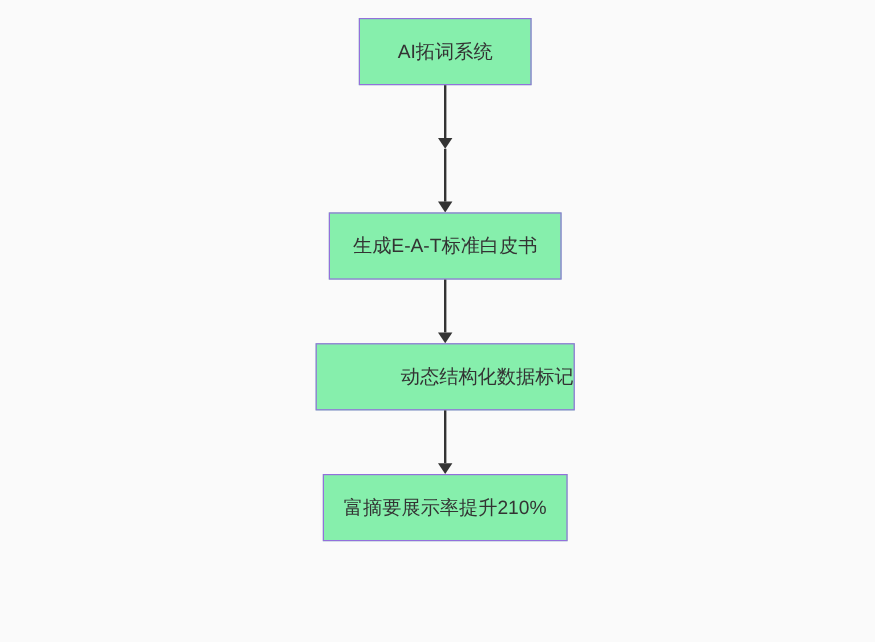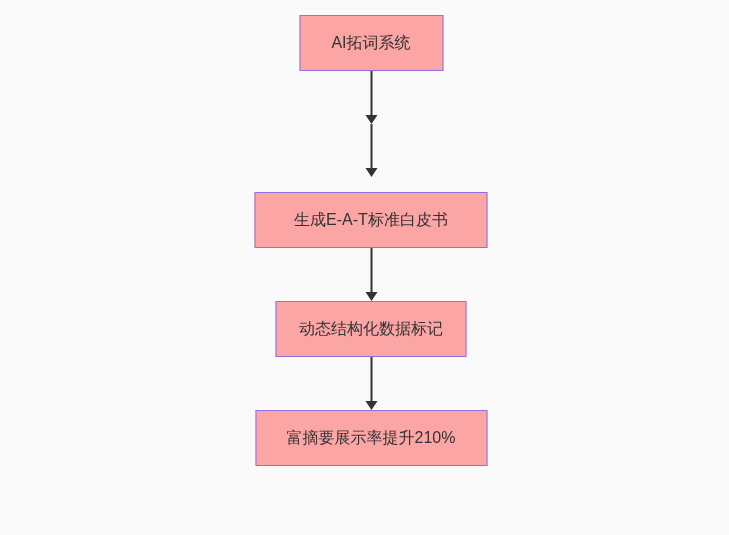--- a/index.html
+++ b/index.html
@@ -19,36 +19,36 @@
     left: 371px;
     top: 15px;
     transform: translateX(-50%);
     display: flex;
     flex-direction: column;
     align-items: center;
   }
   .node {
     box-sizing: border-box;
     height: 56px;
-    background: #fca5a5;
+    background: #86efac;
     border: 1px solid #9370DB;
     color: #333333;
     font-size: 16px;
     display: flex;
     align-items: center;
     justify-content: center;
     text-align: center;
     white-space: nowrap;
   }
   
   .node.n0 { width: 144px; }
   .node.n1 { width: 193px; }
-  .node.n2 { width: 233px; margin-top: 15px; }
-  .node.n3 { width: 191px; }
-  .node.n4 { width: 232px; justify-content: center; }
+  .node.n2 { width: 194px; }
+  .node.n3 { width: 216px; justify-content: flex-end; }
+  .node.n4 { width: 204px; justify-content: center; }
   .edge {
     display: flex;
     flex-direction: column;
     align-items: center;
     height: 53px;
   }
   .edge .line {
     width: 2px;
     flex: 1 1 auto;
     background: #333333;

